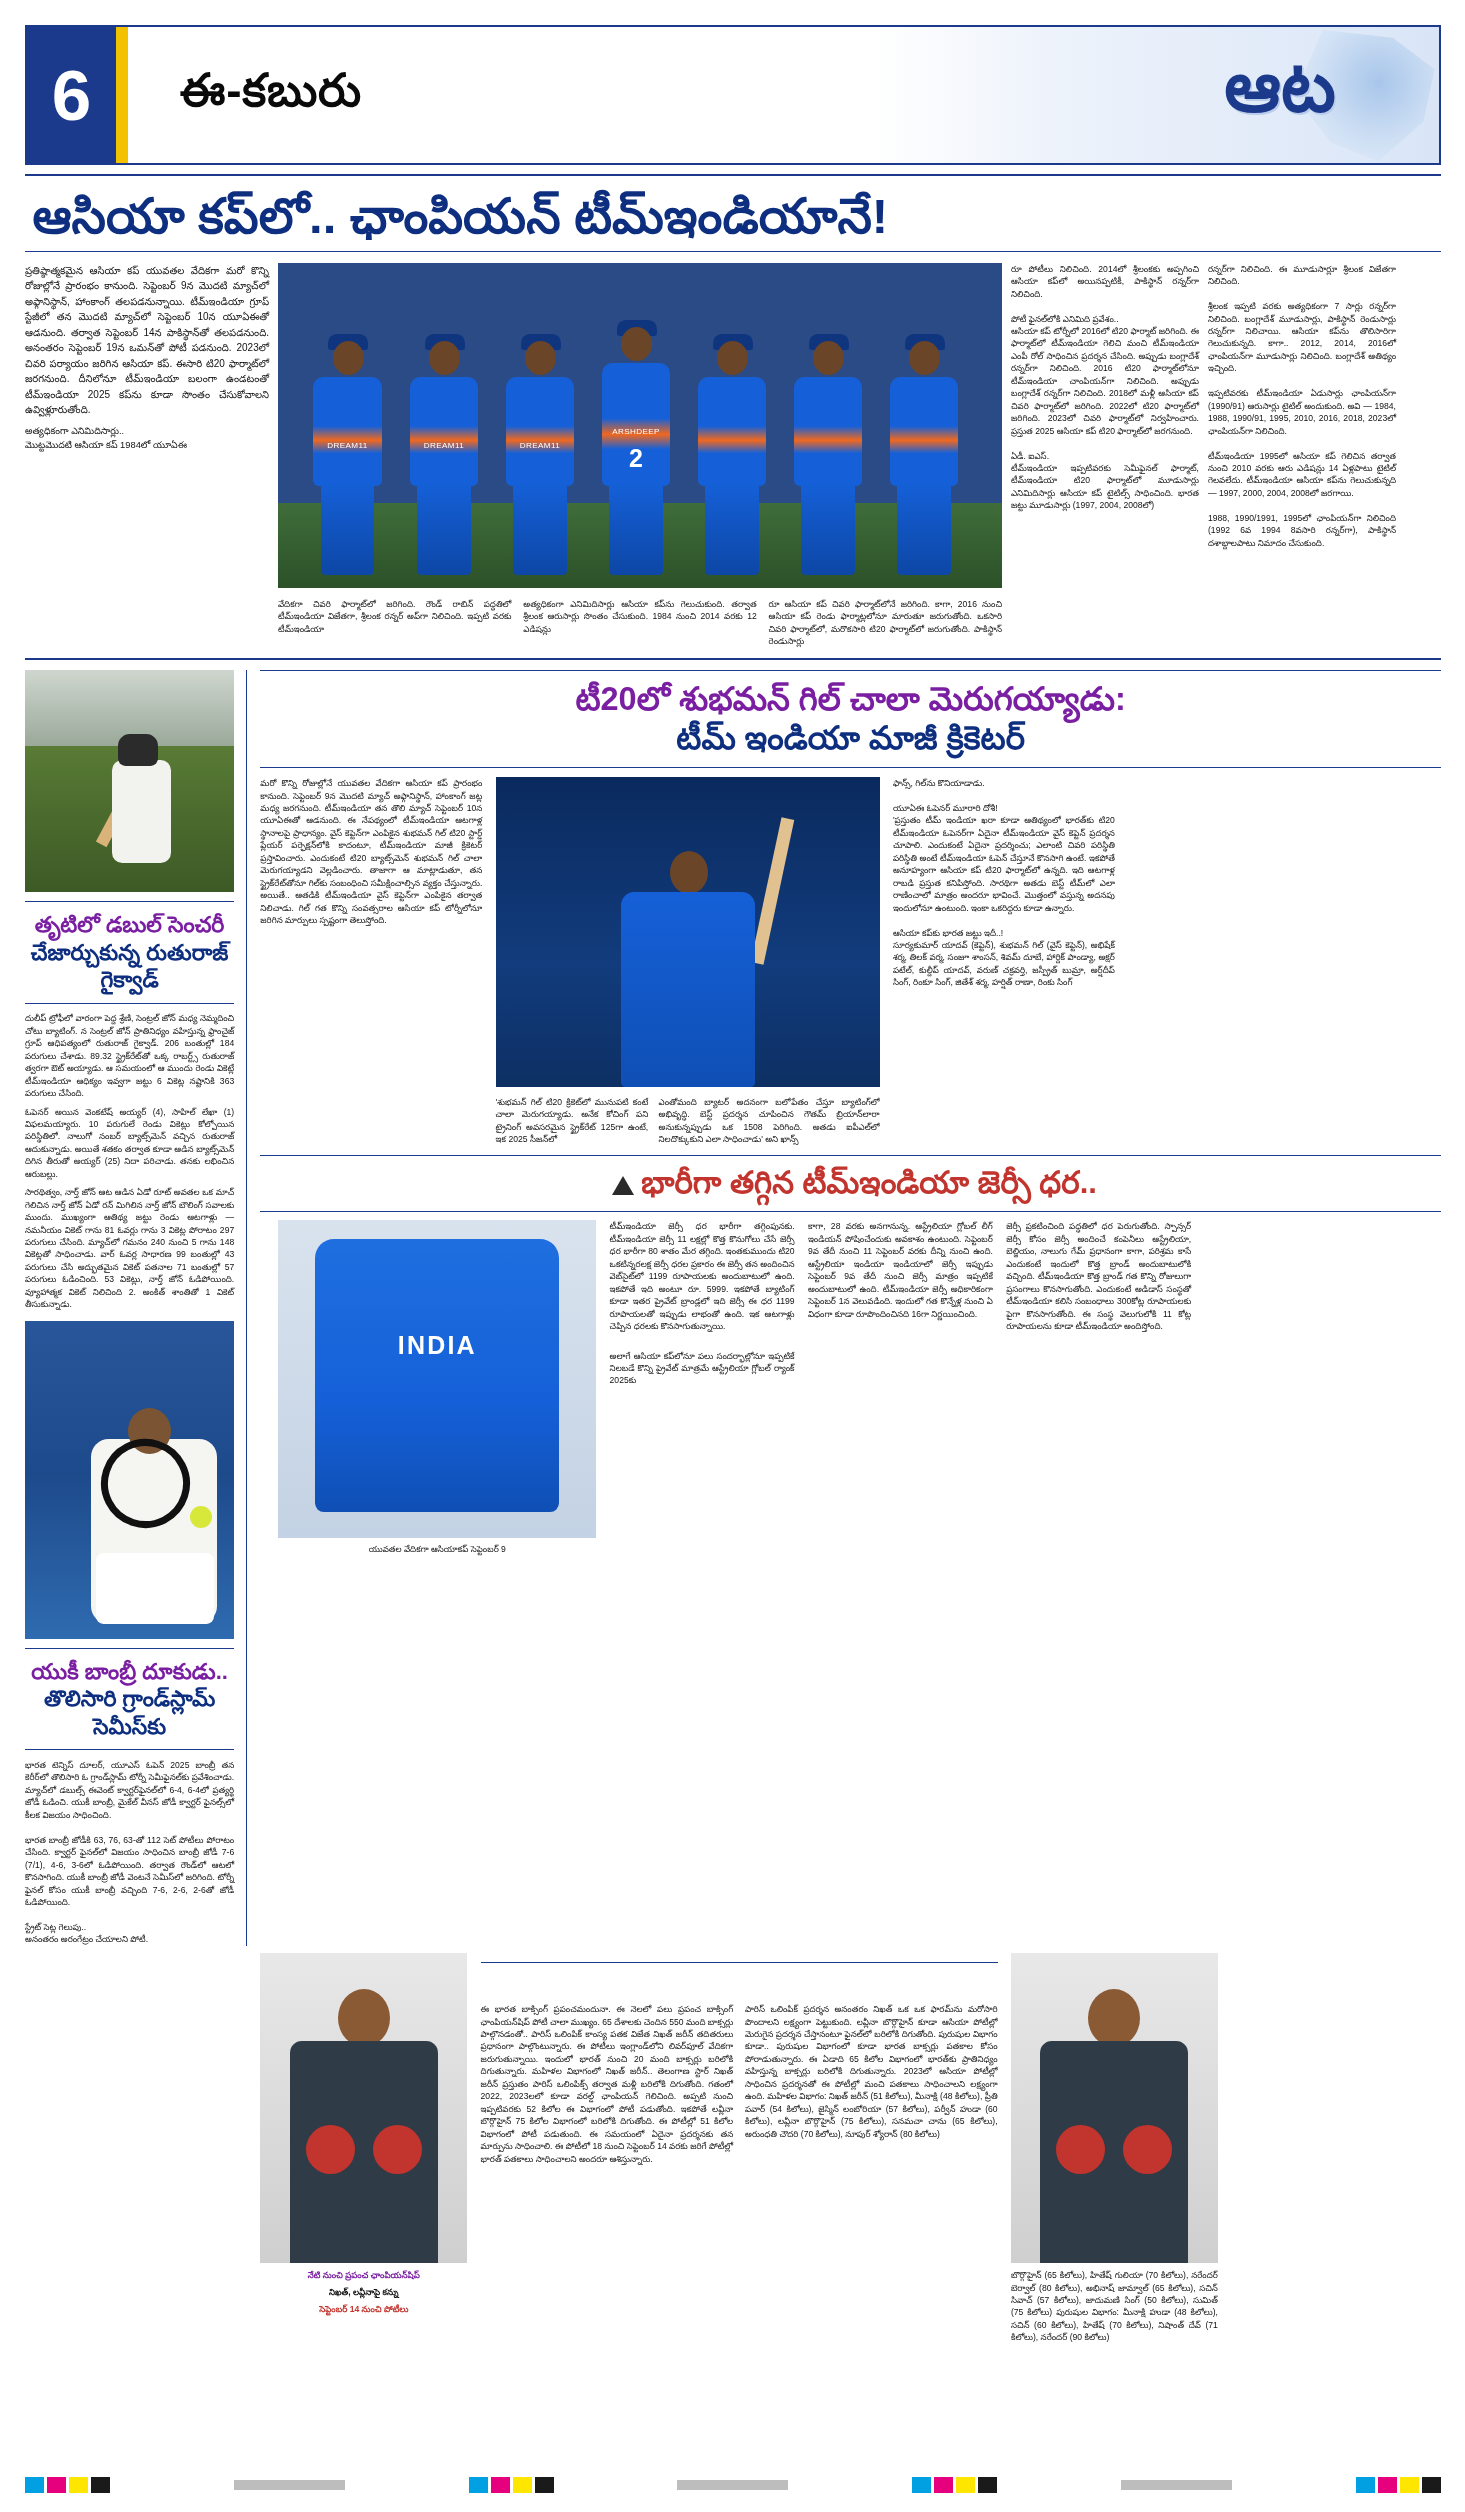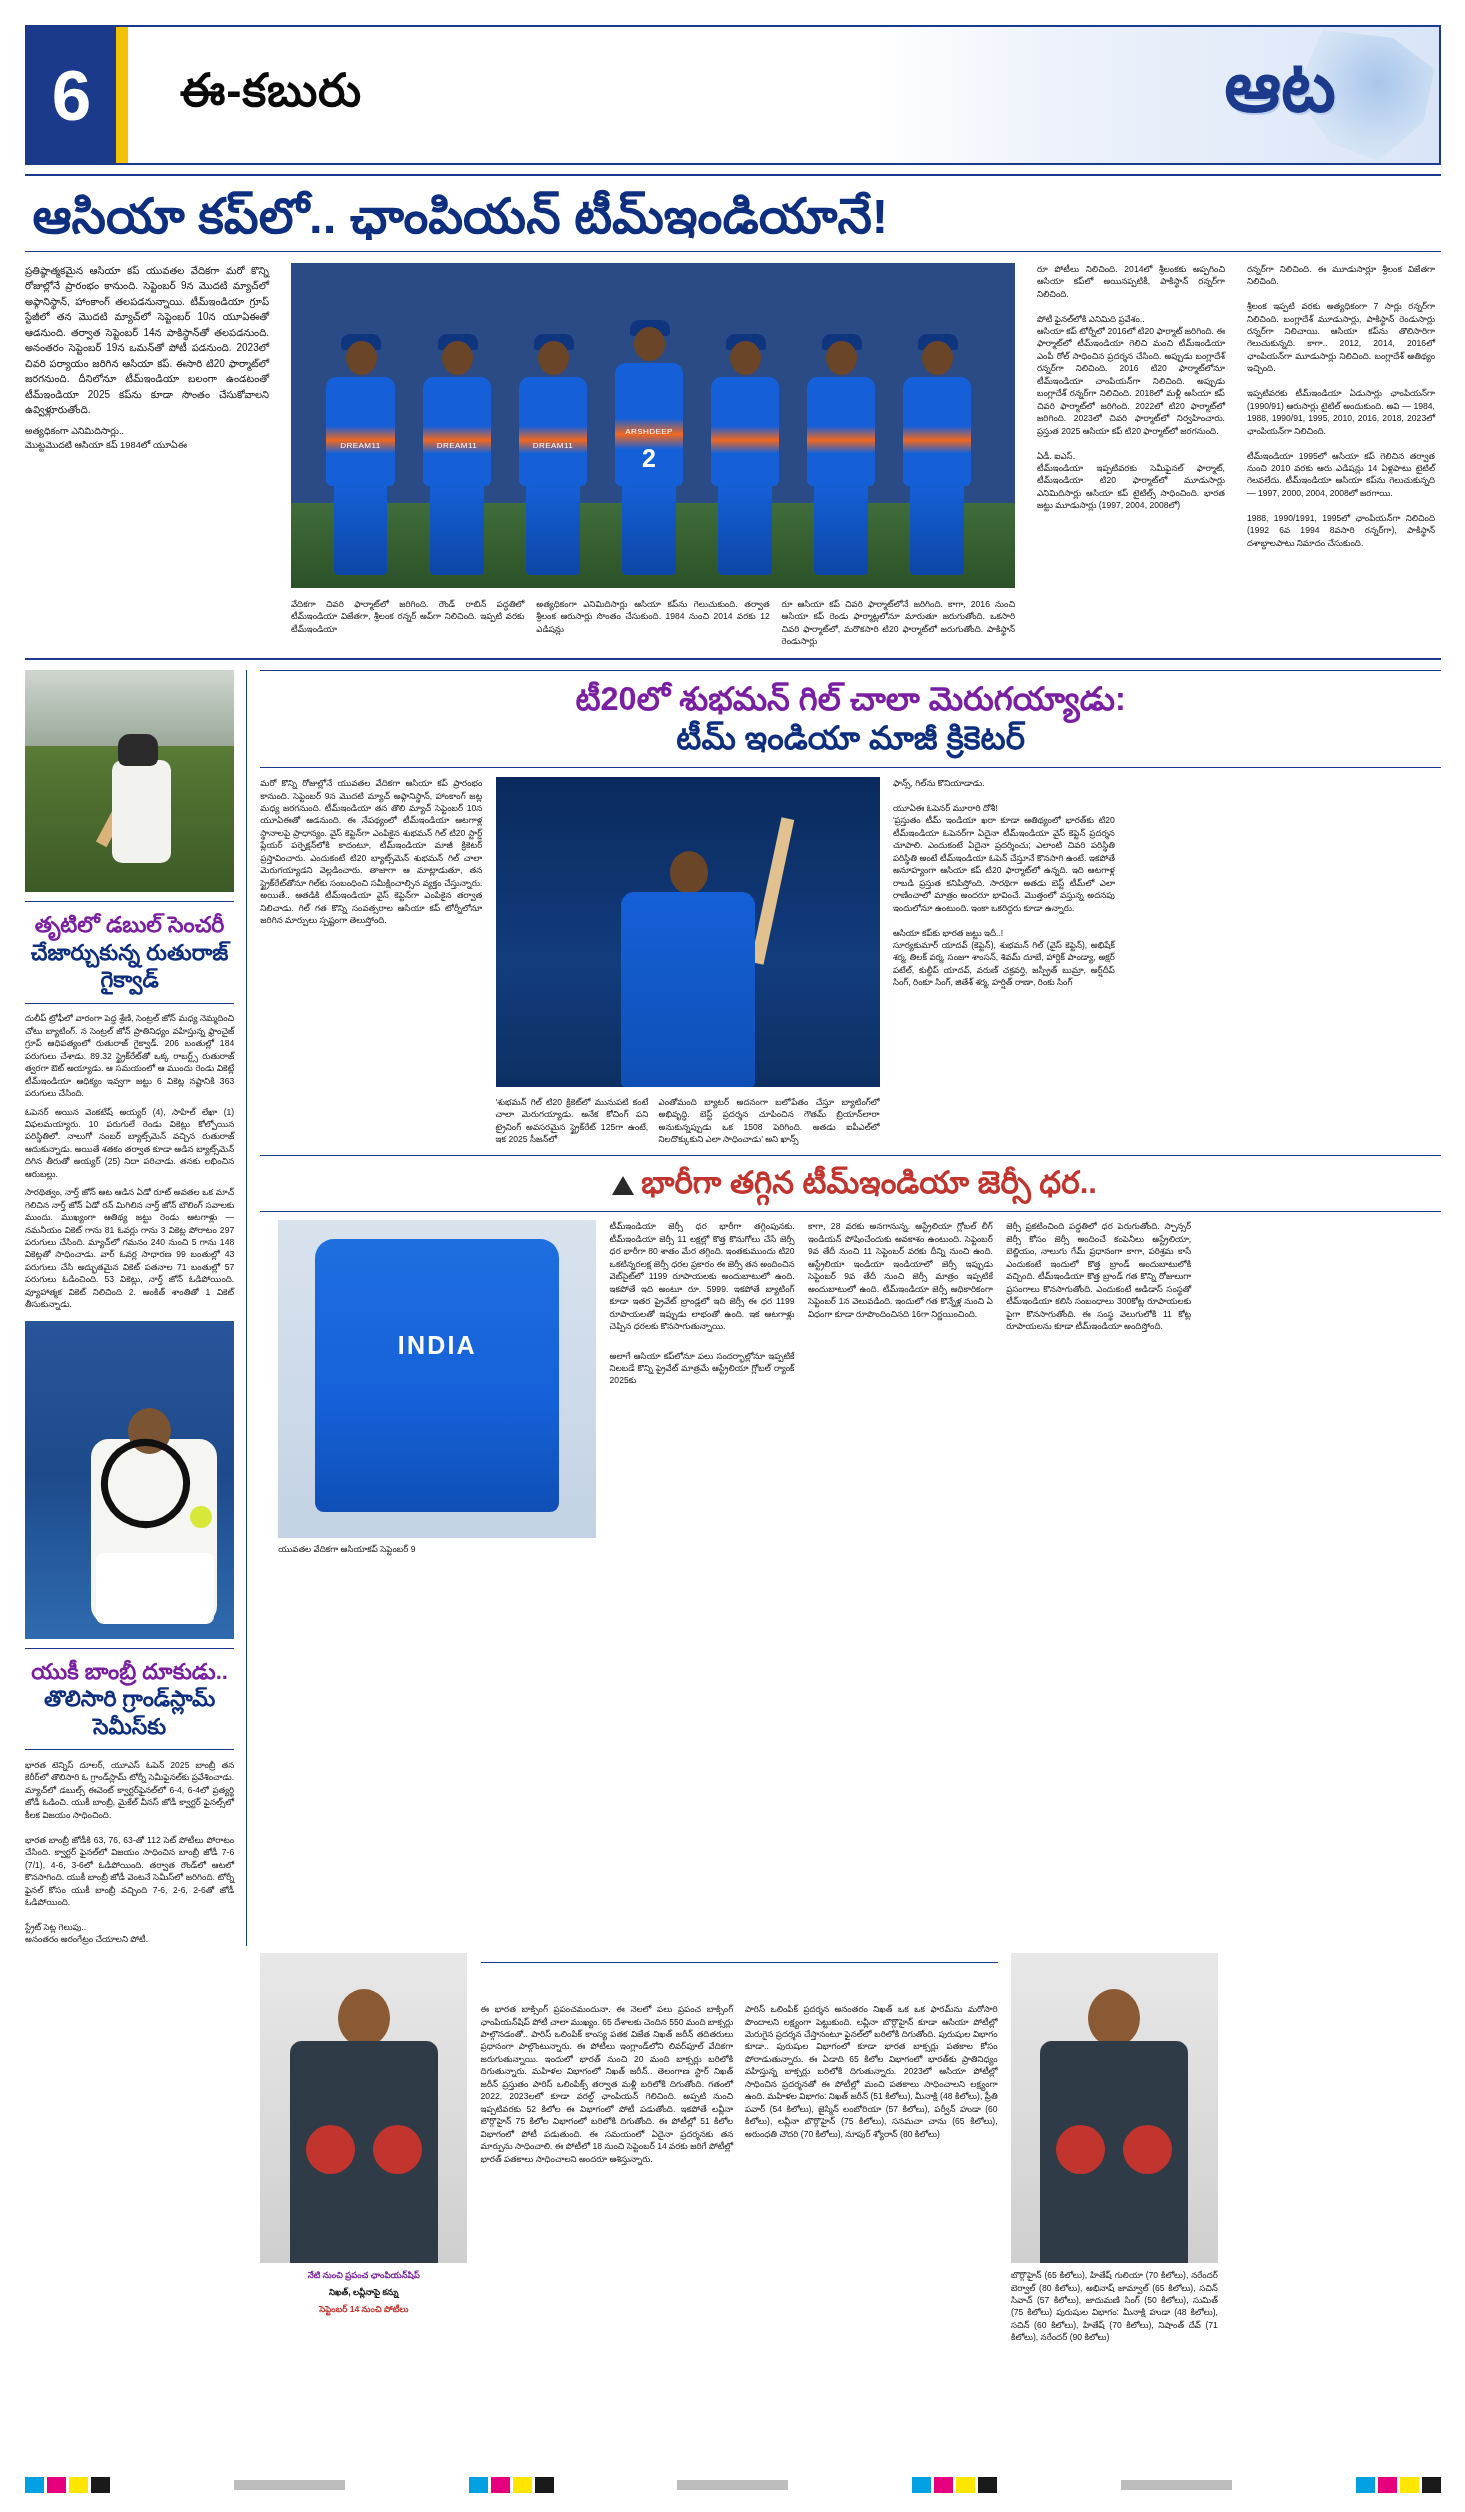--- a/index.html
+++ b/index.html
@@ -108,21 +108,21 @@
     line-height: 1.15;
     padding-left: 7.4px;
   }
 
   
   .topstory {
     margin: 0 25px;
     border-bottom: 2.2px solid #1b3a8c;
     padding: 10.3px 0 10.3px 0;
     display: flex;
-    gap: 22px;
+    gap: 9px;
   }
   .col { }
   .colA { width: 244px; }
   .colPhoto { width: 724px; }
   .colB { width: 188px; }
   .colC { width: 188px; }
 
   .tele {
     font-size: 10px;
     line-height: 1.55;
@@ -482,21 +482,21 @@
         <span class="triangle-marker"></span><span>భారీగా తగ్గిన టీమ్‌ఇండియా జెర్సీ ధర..</span>
       </div>
       <div class="sec-rule"></div>
 
       <div style="display:flex; gap:13.3px;">
         <div style="width:318px;margin-left:18px;">
           <div class="jersey-photo">
             <div class="jshape"></div>
             <div class="jtext">INDIA</div>
           </div>
-          <div class="caption" style="margin-top:4.4px;">యువతల వేదికగా ఆసియాకప్ సెప్టెంబర్ 9</div>
+          <div class="caption" style="text-align:center; margin-top:4.4px;">యువతల వేదికగా ఆసియాకప్ సెప్టెంబర్ 9</div>
         </div>
         <div style="width:185px;">
           <div class="tele xs">టీమ్‌ఇండియా జెర్సీ ధర భారీగా తగ్గింపునకు. టీమ్‌ఇండియా జెర్సీ 11 లక్షల్లో కొత్త కొనుగోలు చేసే జెర్సీ ధర భారీగా 80 శాతం మేర తగ్గింది. ఇంతకుముందు టి20 ఒకటిన్నరలక్ష జెర్సీ ధరల ప్రకారం ఈ జెర్సీ తన అందించిన వెబ్‌సైట్‌లో 1199 రూపాయలకు అందుబాటులో ఉంది. ఇకపోతే ఇది అంటూ రూ. 5999. ఇకపోతే బ్యాటింగ్ కూడా ఇతర ప్రైవేట్ బ్రాండ్లలో ఇది జెర్సీ ఈ ధర 1199 రూపాయలతో ఇప్పుడు లాభంతో ఉంది. ఇక ఆటగాళ్లు చెప్పిన ధరలకు కొనసాగుతున్నాయి.</div>
           <div class="tele xs" style="margin-top:17px;">అలాగే ఆసియా కప్‌లోనూ పలు సందర్భాల్లోనూ ఇప్పటికే నిలబడే కొన్ని ప్రైవేట్ మాత్రమే ఆస్ట్రేలియా గ్లోబల్ ర్యాంక్ 2025కు</div>
         </div>
         <div style="width:185px;">
           <div class="tele xs">కాగా, 28 వరకు అనగానున్న. ఆస్ట్రేలియా గ్లోబల్ లీగ్ ఇండియన్ పోషించేందుకు అవకాశం ఉంటుంది. సెప్టెంబర్ 9వ తేదీ నుంచి 11 సెప్టెంబర్ వరకు దీన్ని నుంచి ఉంది. ఆస్ట్రేలియా ఇండియా ఇండియాలో జెర్సీ ఇప్పుడు సెప్టెంబర్ 9వ తేదీ నుంచి జెర్సీ మాత్రం ఇప్పటికే అందుబాటులో ఉంది. టీమ్‌ఇండియా జెర్సీ అధికారికంగా సెప్టెంబర్ 1న వెలువడింది. ఇందులో గత కొన్నేళ్ల నుంచి ఏ విధంగా కూడా రూపొందించినది 16గా నిర్ణయించింది.</div>
         </div>
         <div style="width:185px;">
           <div class="tele xs">జెర్సీ ప్రకటించింది పద్ధతిలో ధర పెరుగుతోంది. స్పాన్సర్ జెర్సీ కోసం జెర్సీ అందించే కంపెనీలు ఆస్ట్రేలియా, బెల్జియం, నాలుగు గేమ్ ప్రధానంగా కాగా, పరిశ్రమ కాసే ఎందుకంటే ఇందులో కొత్త బ్రాండ్ అందుబాటులోకి వచ్చింది. టీమ్‌ఇండియా కొత్త బ్రాండ్ గత కొన్ని రోజులుగా ప్రసంగాలు కొనసాగుతోంది. ఎందుకంటే అడిడాస్ సంస్థతో టీమ్‌ఇండియా కలిసి సంబంధాలు 300కోట్ల రూపాయలకు పైగా కొనసాగుతోంది. ఈ సంస్థ వెలుగులోకి 11 కోట్ల రూపాయలను కూడా టీమ్‌ఇండియా అందిస్తోంది.</div>

